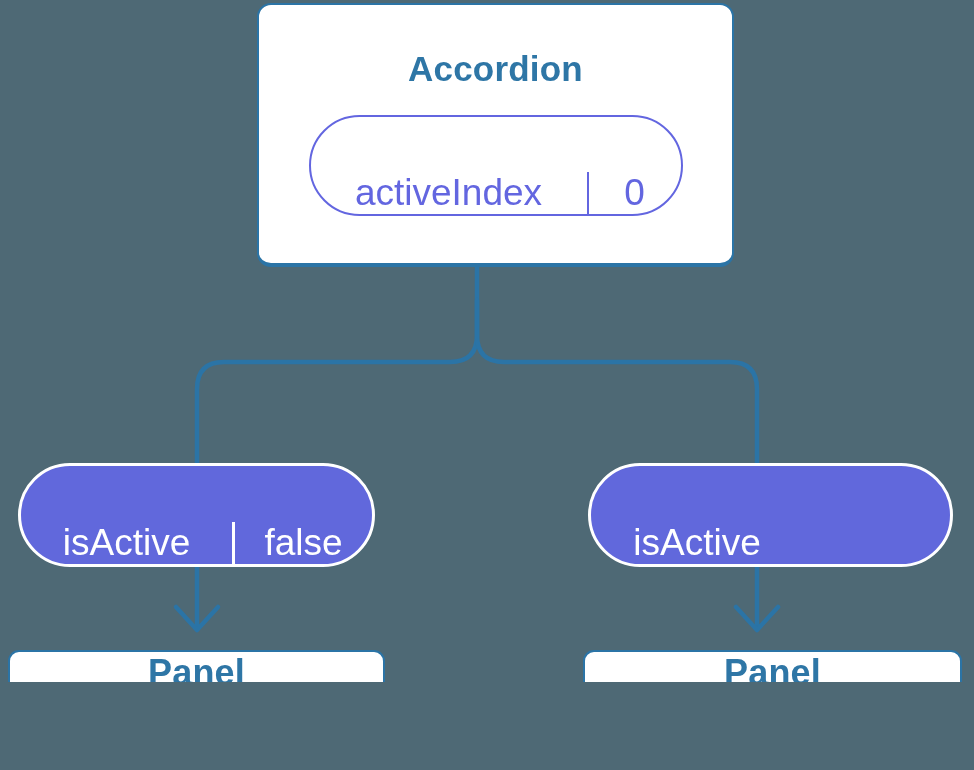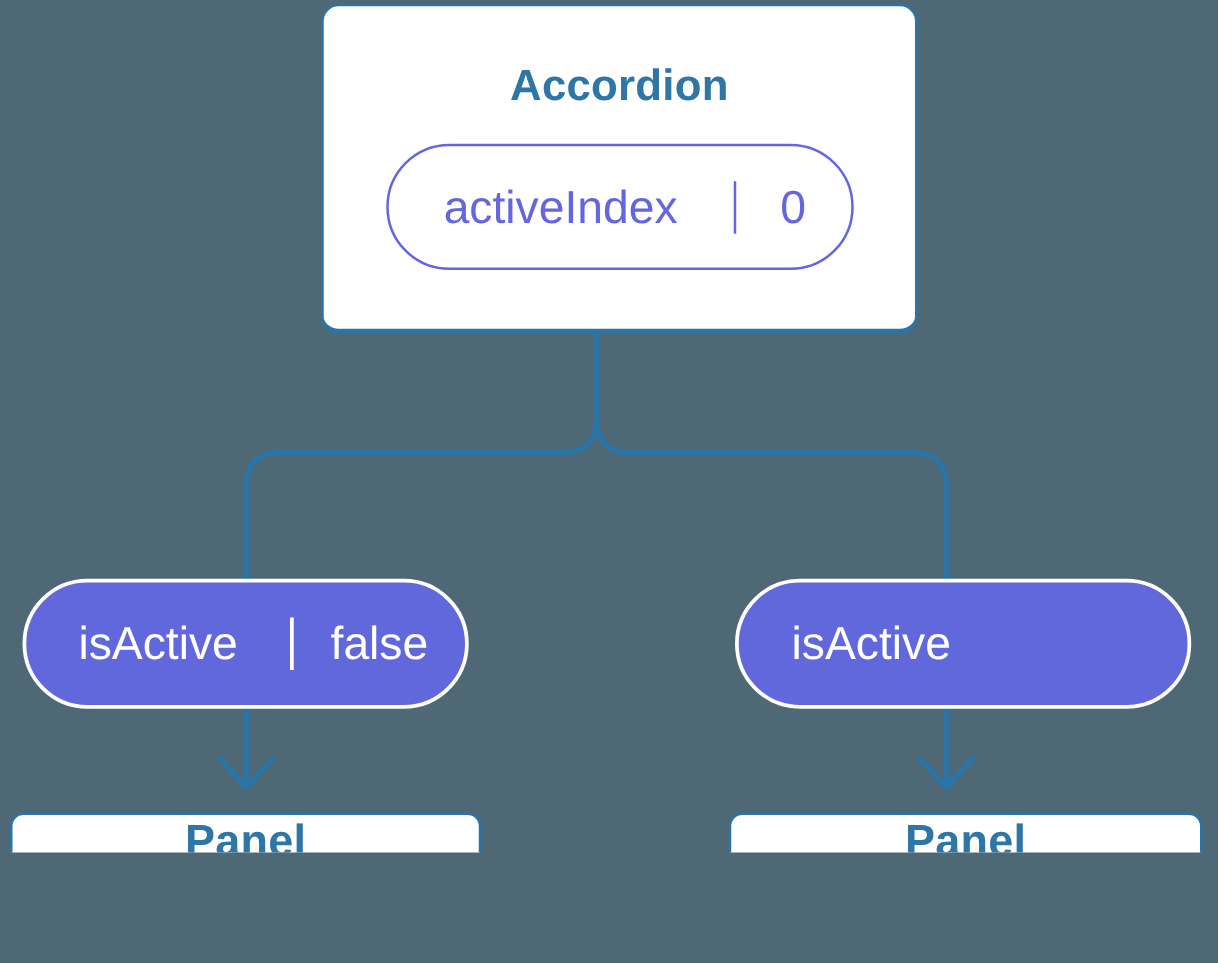--- a/index.html
+++ b/index.html
@@ -50,37 +50,37 @@
     font-size:35px;
     font-weight:700;
     color:var(--node-text);
     letter-spacing:.2px;
   }
   .state-pill{
     margin-top:26px;
     width:374px;height:101px;
     border:2px solid var(--purple);
     border-radius:52px;
-    display:flex;align-items:center;
+    display:flex;align-items:flex-end;
     background:var(--white);
     overflow:hidden;
   }
   .state-pill .seg{
     display:flex;align-items:center;justify-content:center;
     font-size:37px;
     color:var(--purple);
   }
   .state-pill .seg-name{width:276px;}
   .state-pill .seg-value{flex:1;border-left:2px solid var(--purple);}
   .prop-pill{
     position:absolute;top:463px;height:104px;
     background:var(--pill-fill);
     border:3px solid var(--white);
     border-radius:52px;
-    display:flex;align-items:center;
+    display:flex;align-items:flex-end;
     overflow:hidden;
     z-index:2;
   }
   .prop-pill .seg{
     display:flex;align-items:center;justify-content:center;
     font-size:37px;
     color:var(--white);
   }
   .prop-pill .seg-value{flex:1;border-left:3px solid var(--white);}
   .pill-left{left:18px;width:357px;}

